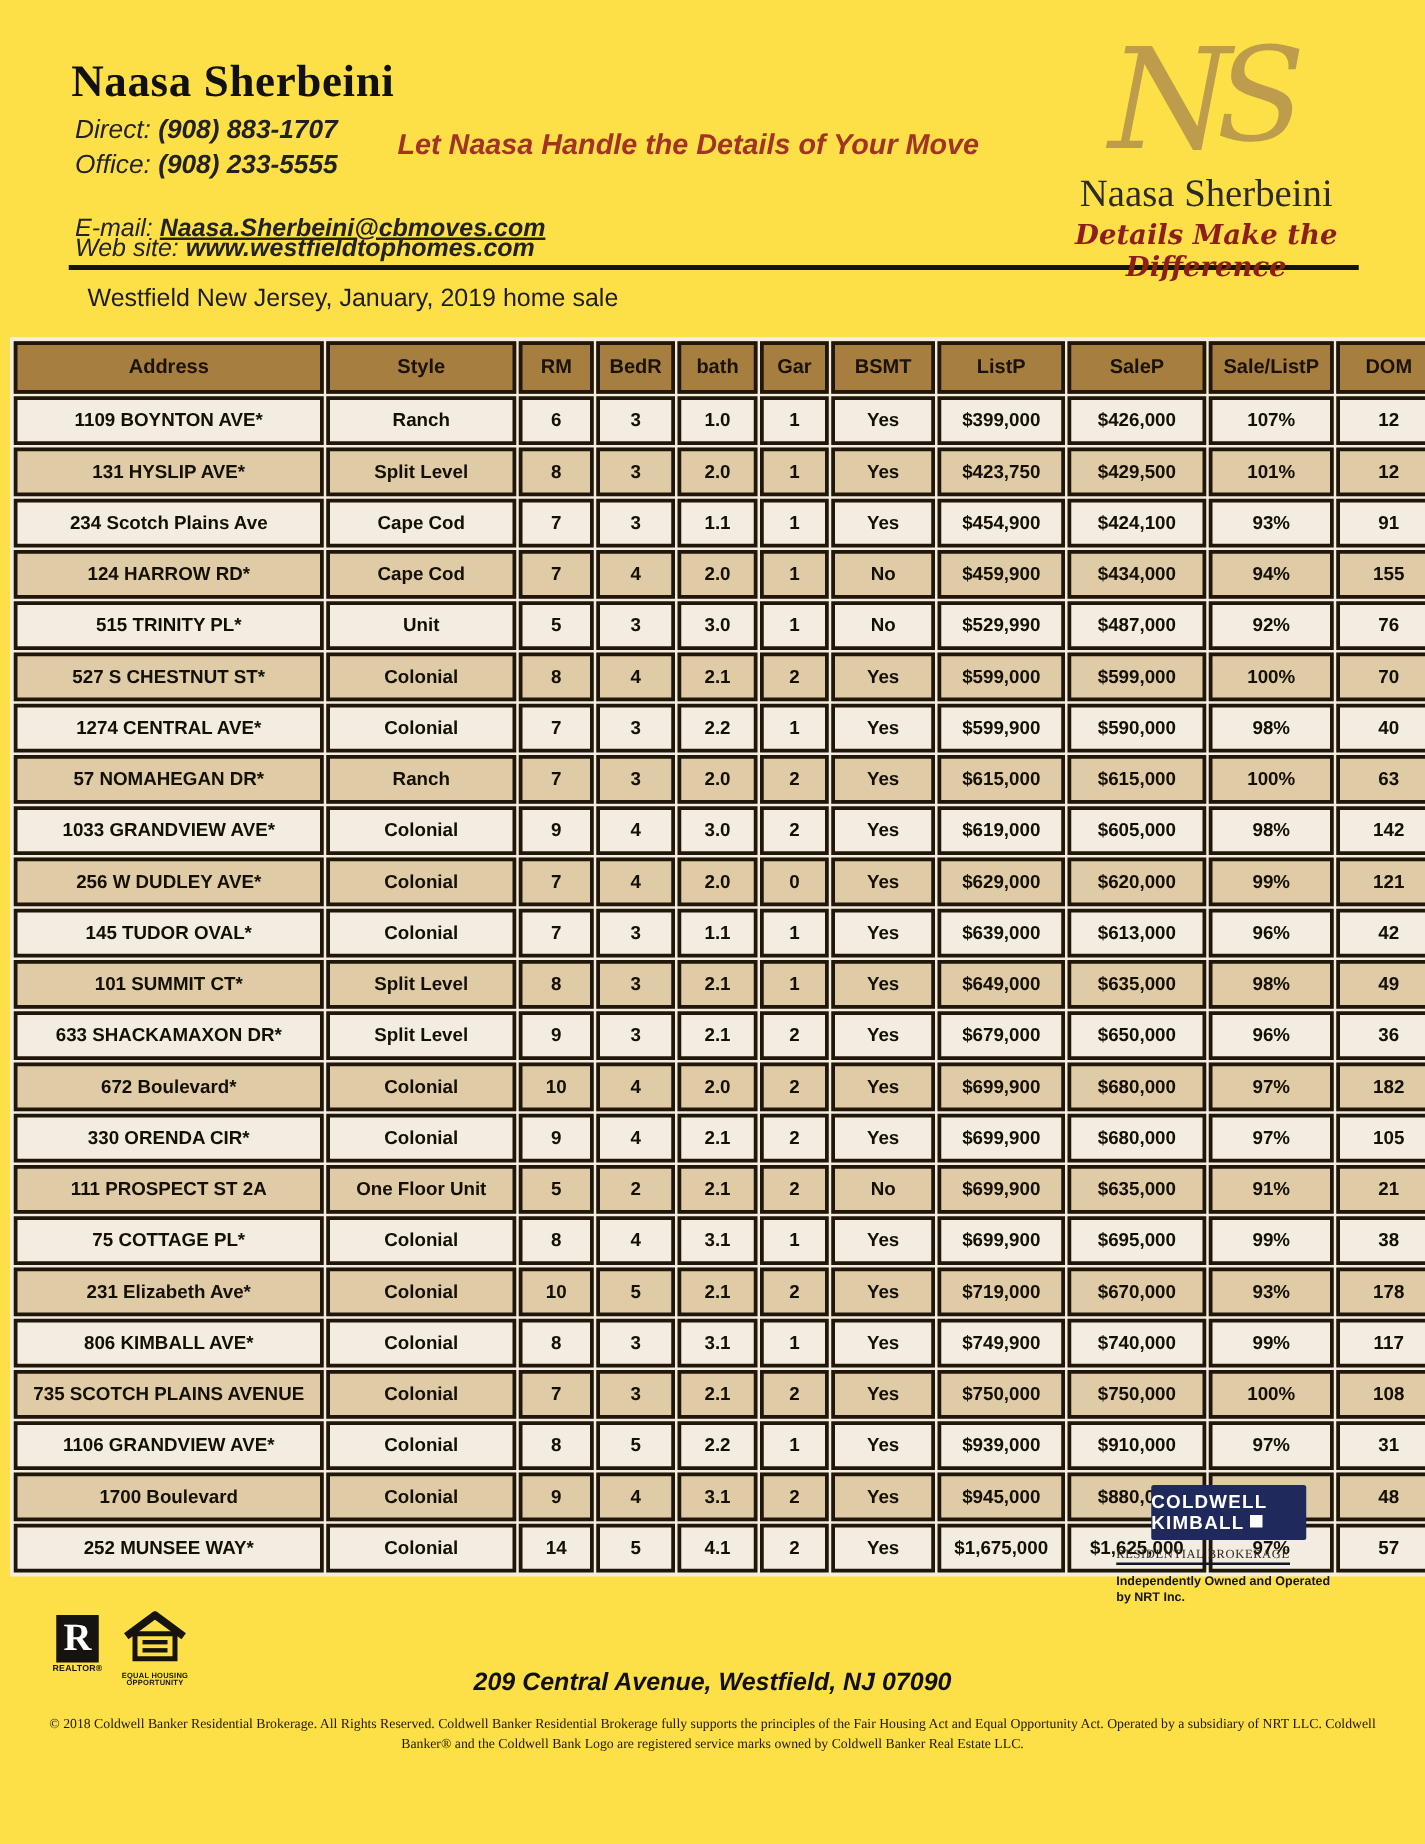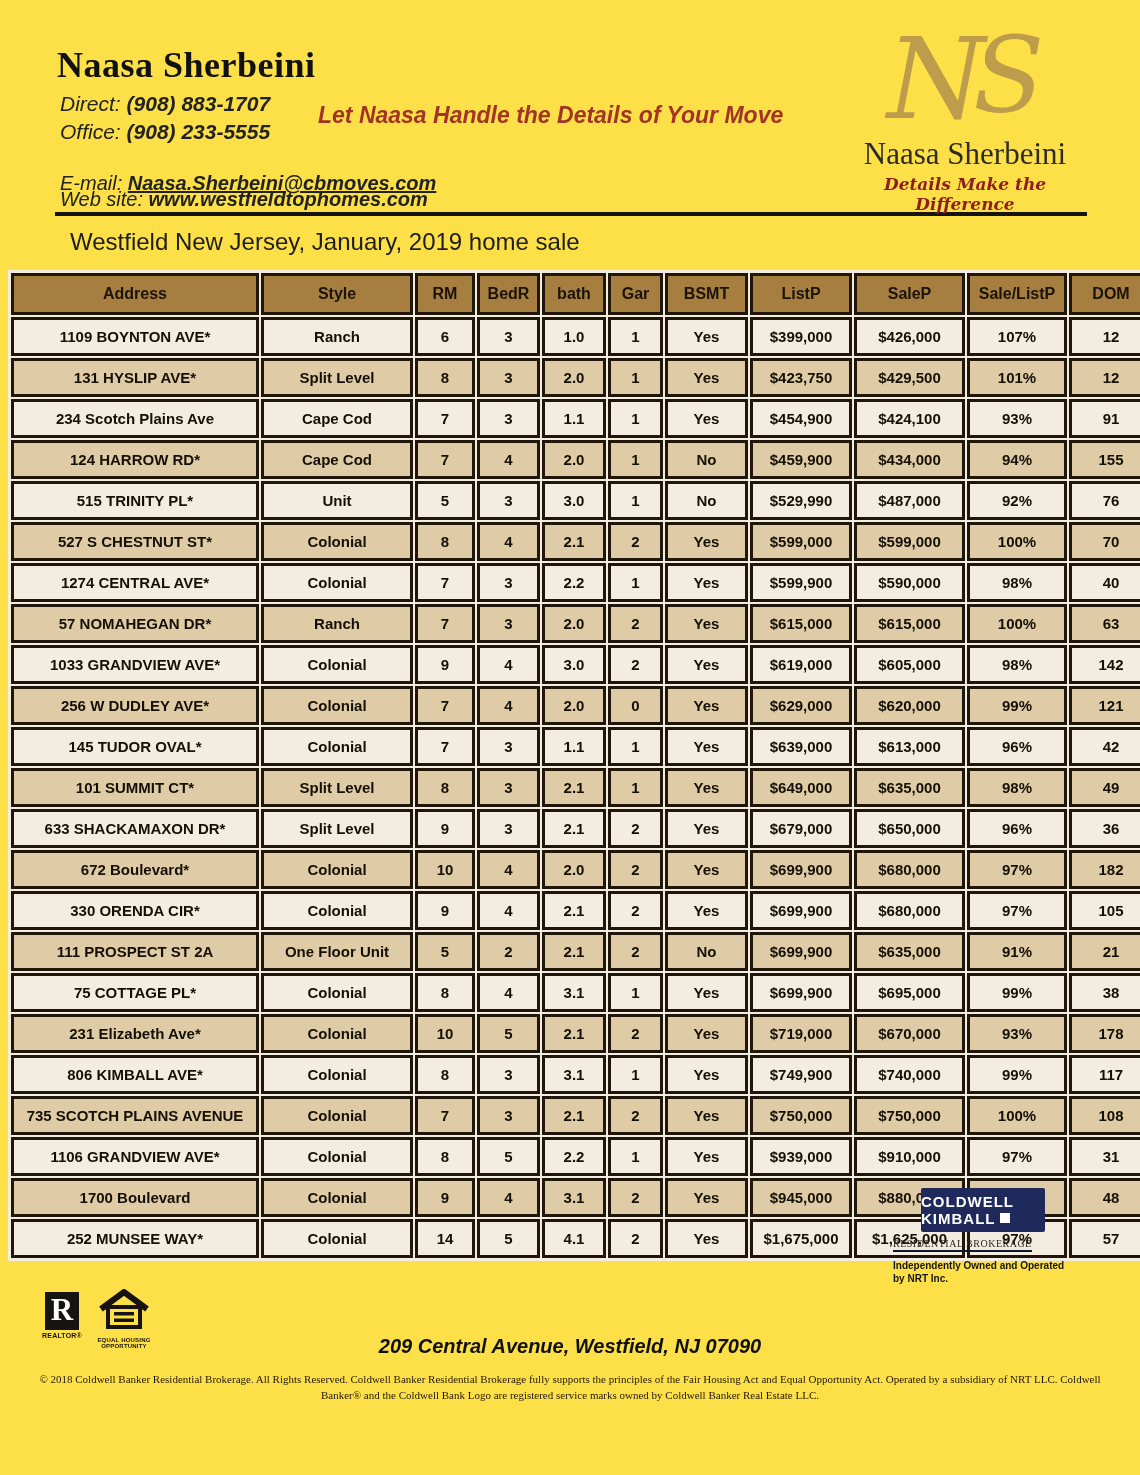--- a/index.html
+++ b/index.html
@@ -18,22 +18,22 @@
   .line-email b{text-decoration:underline;}
   .line-web{top:188px; font-size:20px;}
   .tagline{position:absolute; left:318px; top:102px; width:500px;
     font-size:23px; font-weight:bold; font-style:italic; color:#A23427;}
   .header-rule{position:absolute; left:55px; top:212px; width:1032px; height:4px; background:#171310;}
   
   .logo-block{position:absolute; left:835px; top:20px; width:260px; text-align:center;}
   .logo-monogram{height:118px;}
   .logo-name{font-family:"Liberation Serif", serif; font-size:31px; color:#2e2a26; margin-top:-6px;}
   .logo-slogan{font-family:"DejaVu Serif", serif; font-weight:bold; font-style:italic;
-    font-size:17px; color:#8E1D1D; margin-top:2px;}
-  .subtitle{position:absolute; left:70px; top:228px; font-size:24px; color:#1d1d1d;}
+    font-size:22px; color:#8E1D1D; margin-top:2px;}
+  .subtitle{position:absolute; left:70px; top:228px; font-size:20px; color:#1d1d1d;}
   
   .sales-table{position:absolute; left:8px; top:270px; width:1124px;
     border-collapse:separate; border-spacing:2px; table-layout:fixed;
     background:#F3EDE1; border:1px solid #F3EDE1;}
   .sales-table th{
     background:#A67E3F; color:#1b1208; font-weight:bold; font-size:16px;
     border:3px solid #20160a; height:36px; padding:0 2px;}
   .sales-table td{
     font-weight:bold; font-size:15px; color:#151005; text-align:center;
     border:3px solid #20160a; height:33px; padding:0 2px; line-height:1.15;}

